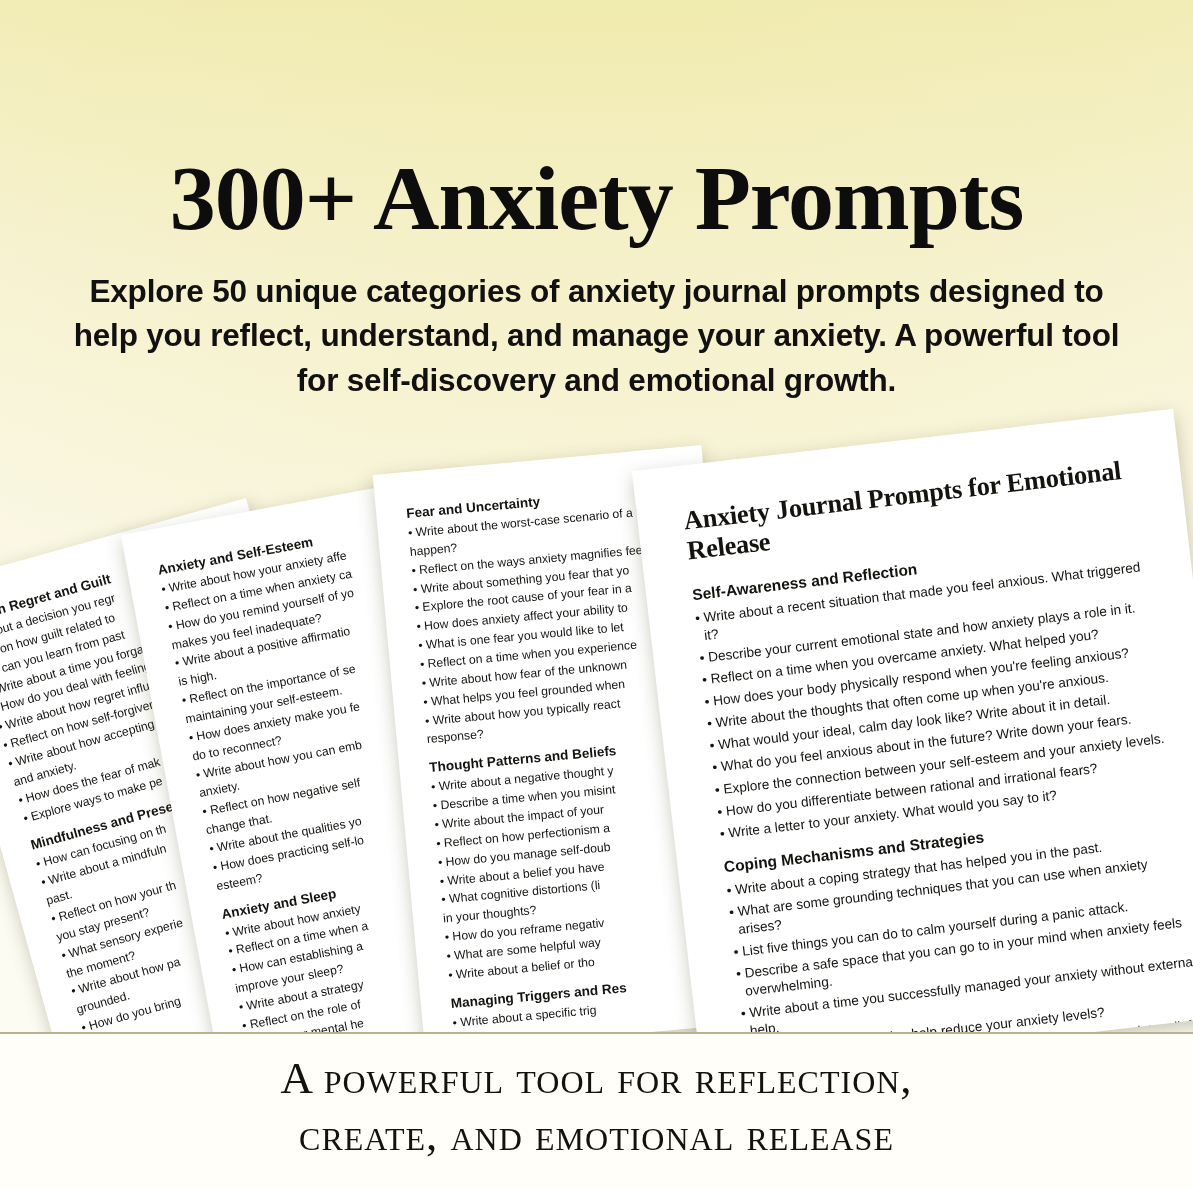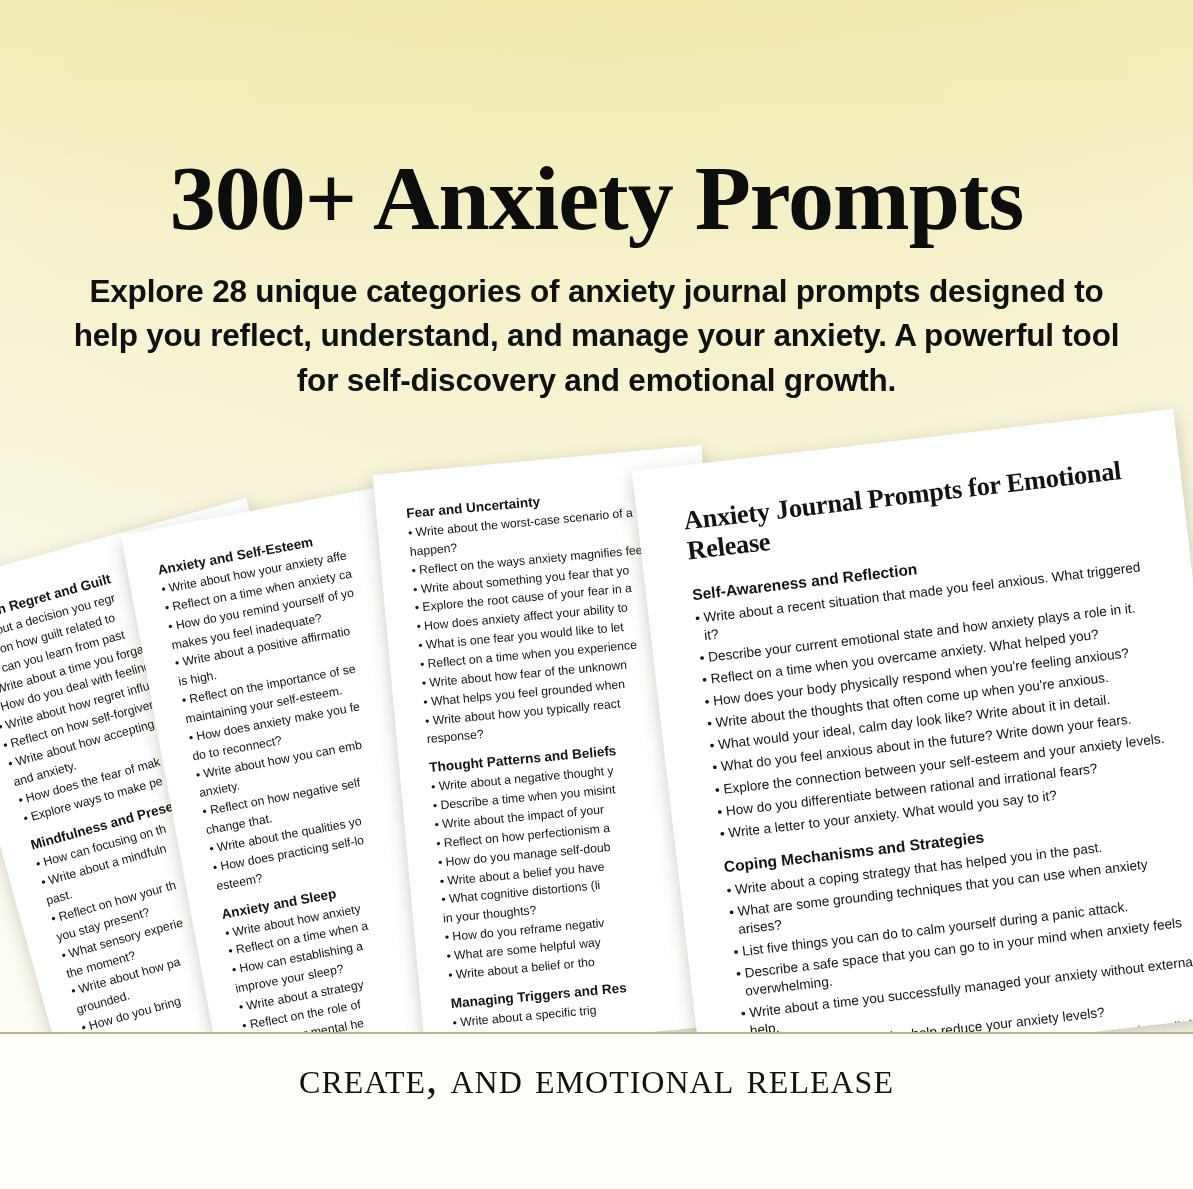--- a/index.html
+++ b/index.html
@@ -125,21 +125,21 @@
   .smallcaps { font-variant:small-caps; }
 </style>
 </head>
 <body>
 
 <div class="bg"></div>
 <div class="bg2"></div>
 
 <div class="header">
   <div class="title">300+ Anxiety Prompts</div>
-  <div class="subtitle">Explore 28 unique categories of anxiety journal prompts designed to help you reflect, understand, and manage your anxiety. A powerful tool for self-discovery and emotional growth.</div>
+  <div class="subtitle">Explore 50 unique categories of anxiety journal prompts designed to help you reflect, understand, and manage your anxiety. A powerful tool for self-discovery and emotional growth.</div>
 </div>
 
 <div class="stage">
 
   <div class="page" id="page1">
     <div class="inner">
       <div class="p-h">g with Regret and Guilt</div>
       <div class="p-l">e about a decision you regr</div>
       <div class="p-l">lect on how guilt related to</div>
       <div class="p-l">ow can you learn from past</div>
@@ -265,15 +265,16 @@
       <div class="p-l">• What relaxation techniques do you find most effective for managing stress?</div>
       <div class="p-l">• How does mindfulness help you deal with anxiety? Write about your experience.</div>
 
     </div>
   </div>
 
 </div>
 
 <div class="footer">
   <div class="wrap">
+    <div class="line smallcaps">A powerful tool for reflection,</div>
     <div class="line smallcaps">create, and emotional release</div>
   </div>
 </div>
 
 </body></html>

